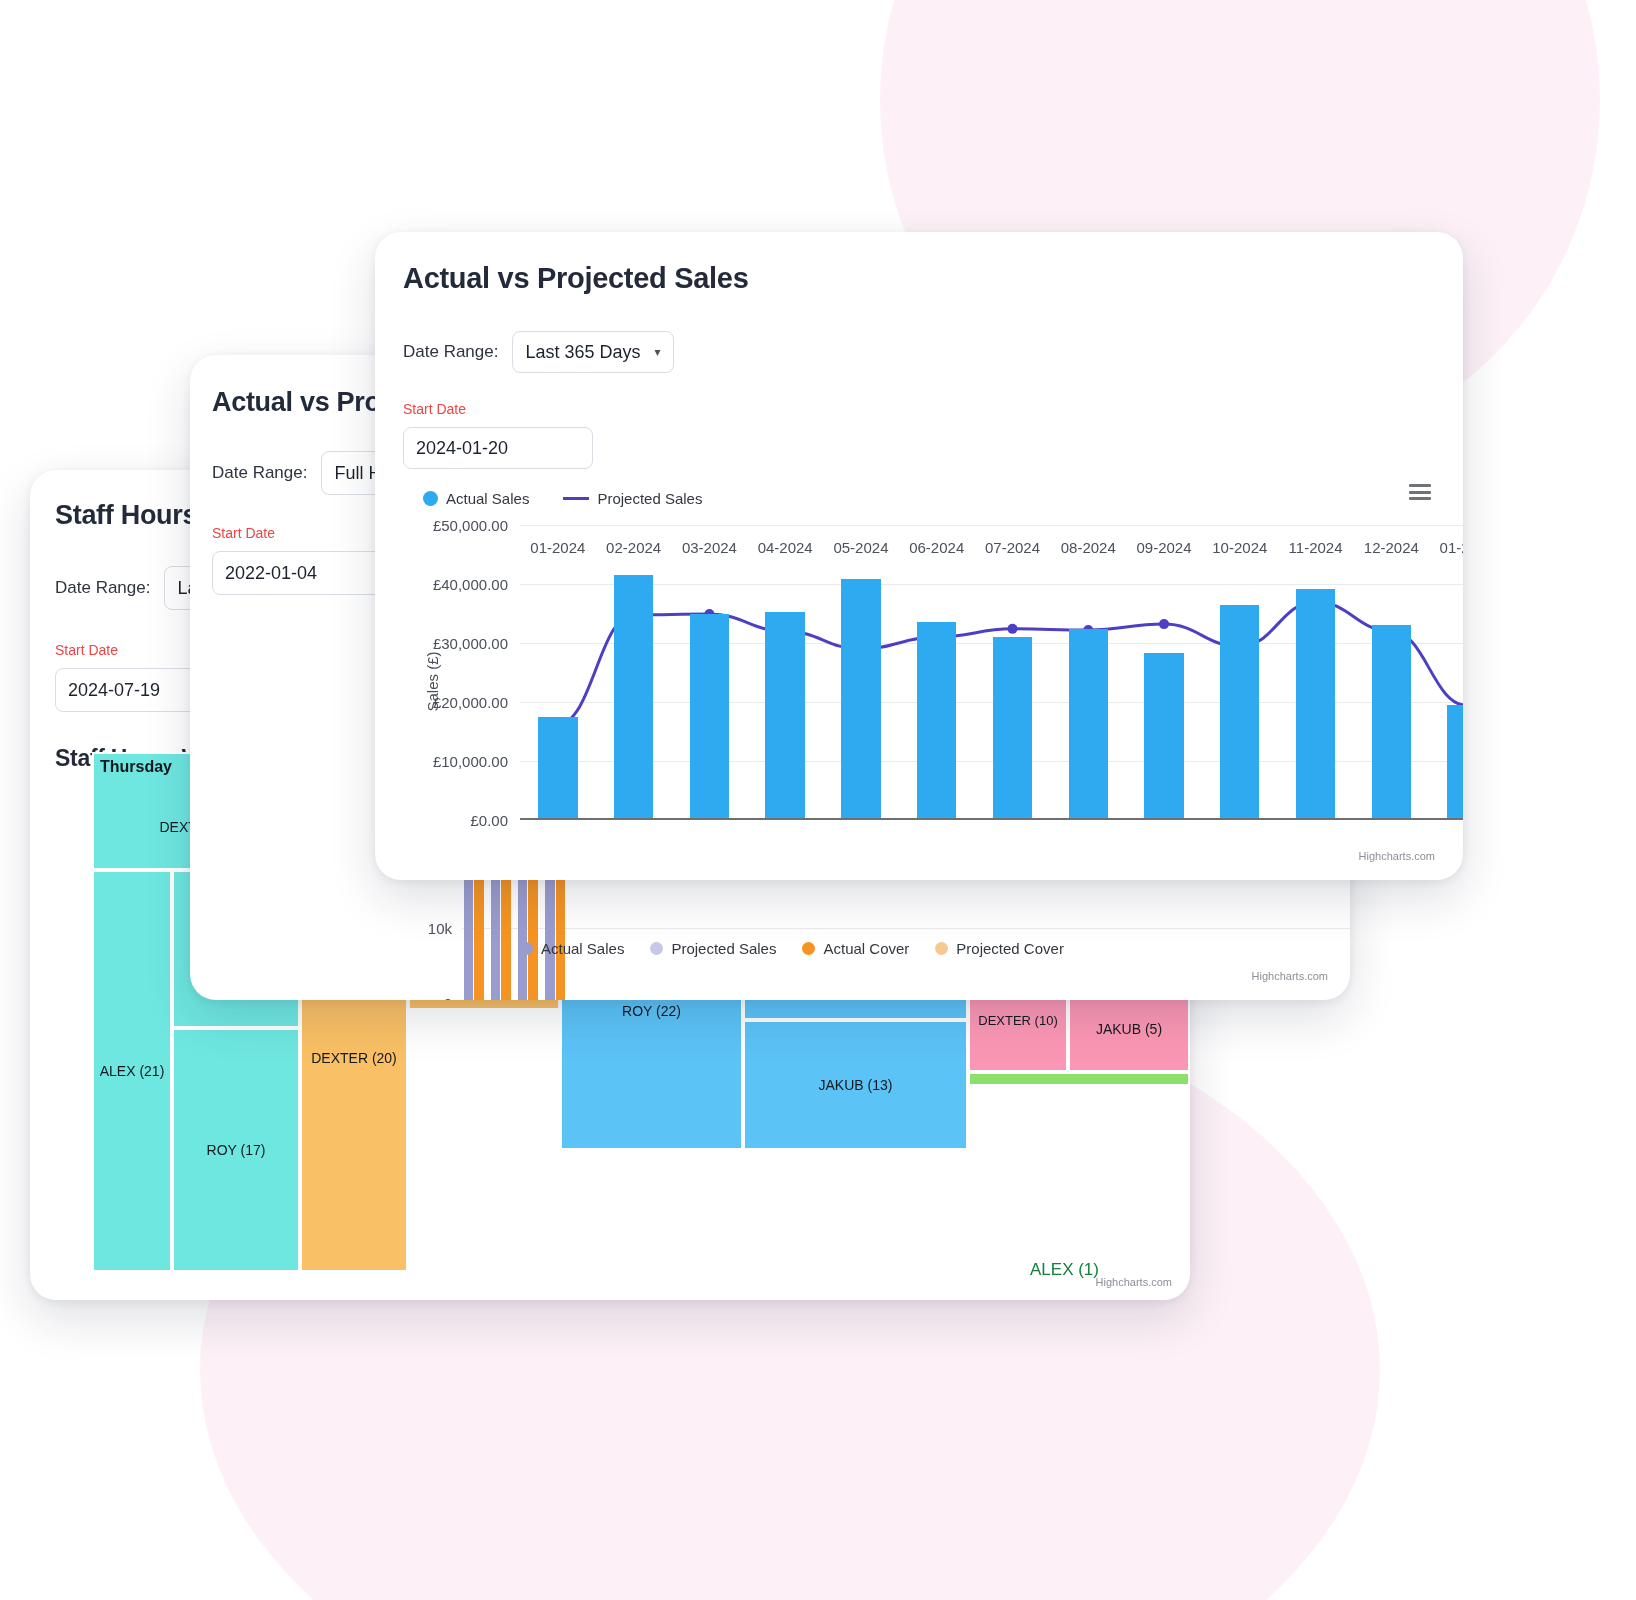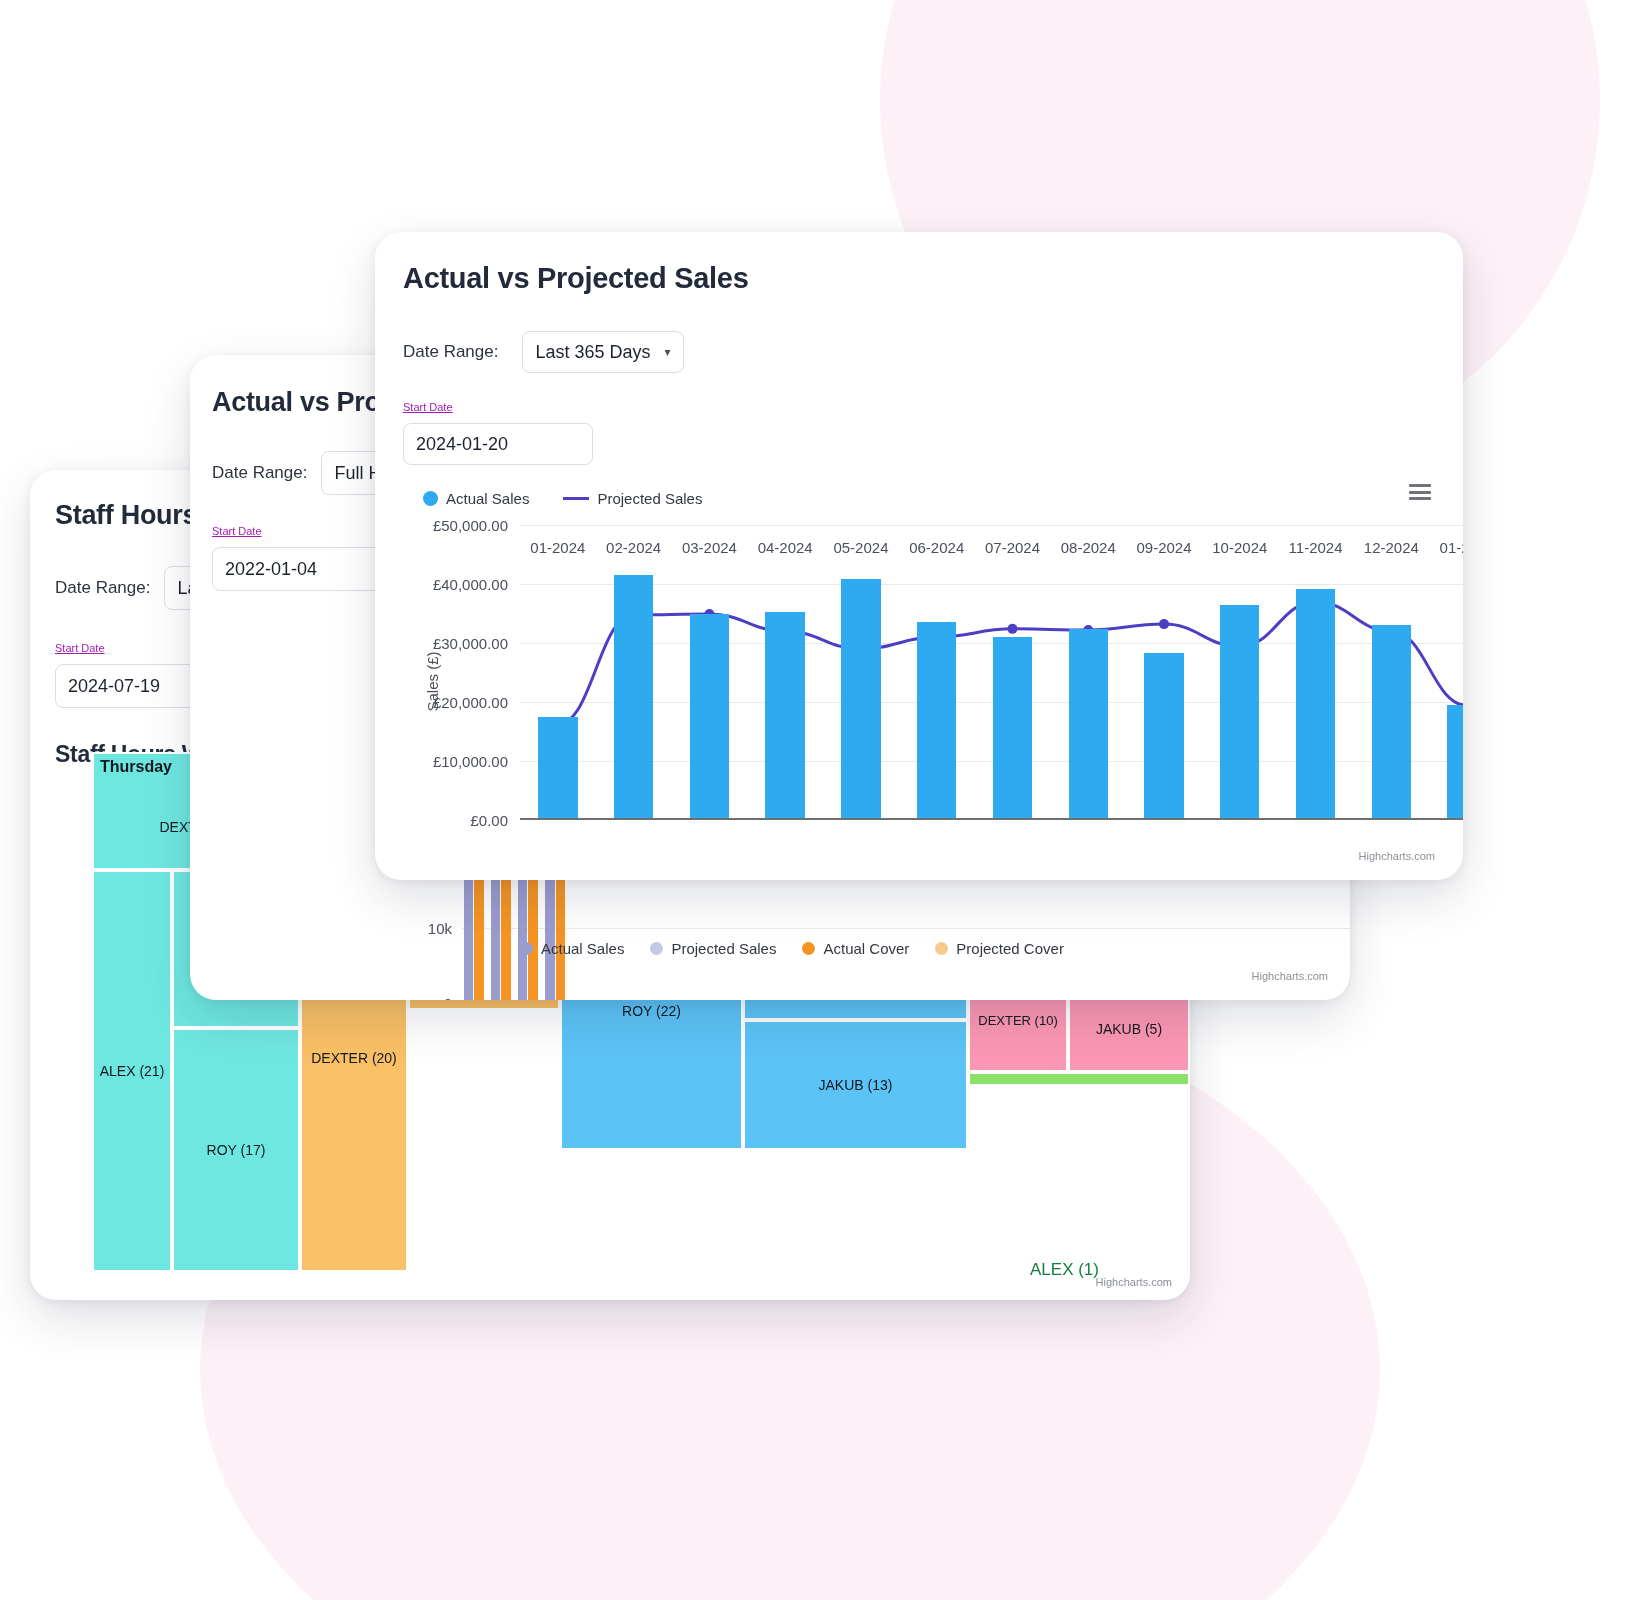--- a/index.html
+++ b/index.html
@@ -35,21 +35,21 @@
   .row { display:flex; align-items:center; }
   .field-label { font-size:17px; color:#2e3440; }
   .select-box, .input-box {
     border:1px solid #d9dde3; border-radius:8px;
     background:#fff; color:#1d232e; font-size:18px;
     display:flex; align-items:center; justify-content:space-between;
     padding:0 12px; white-space:nowrap;
   }
   .input-box { justify-content:flex-start; }
   .caret { font-size:12px; color:#4a5160; margin-left:14px; }
-  .small-label { font-size:11px; color:#a21caf;text-decoration:underline; }
+  .small-label { font-size:14px; color:#ef4444; }
 
   
   .legend { display:flex; align-items:center; }
   .legend-item { display:flex; align-items:center; margin-right:26px; font-size:15px; color:#33383f; }
   .dot { width:13px; height:13px; border-radius:50%; margin-right:8px; }
   .line-marker { width:26px; height:3px; position:relative; margin-right:8px; }
   .line-marker:after {
     content:""; position:absolute; left:9px; top:-3px;
     width:9px; height:9px; border-radius:50%;
   }
@@ -297,21 +297,21 @@
 
   <span class="credit" style="right:22px;bottom:18px;">Highcharts.com</span>
 </div>
 
 <div class="card" id="card-front">
   <div style="padding:30px 0 0 28px;">
     <div class="card-title" style="font-size:29px;">Actual vs Projected Sales</div>
 
     <div class="row" style="margin-top:36px;">
       <span class="field-label">Date Range:</span>
-      <div class="select-box" style="margin-left:24px;height:42px;">
+      <div class="select-box" style="margin-left:14px;height:42px;">
         <span>Last 365 Days</span>
         <span class="caret">▾</span>
       </div>
     </div>
 
     <div class="row" style="margin-top:28px;align-items:flex-start;">
       <div>
         <div class="small-label">Start Date</div>
         <div class="input-box" style="margin-top:10px;height:42px;width:190px;">
           <span>2024-01-20</span>

